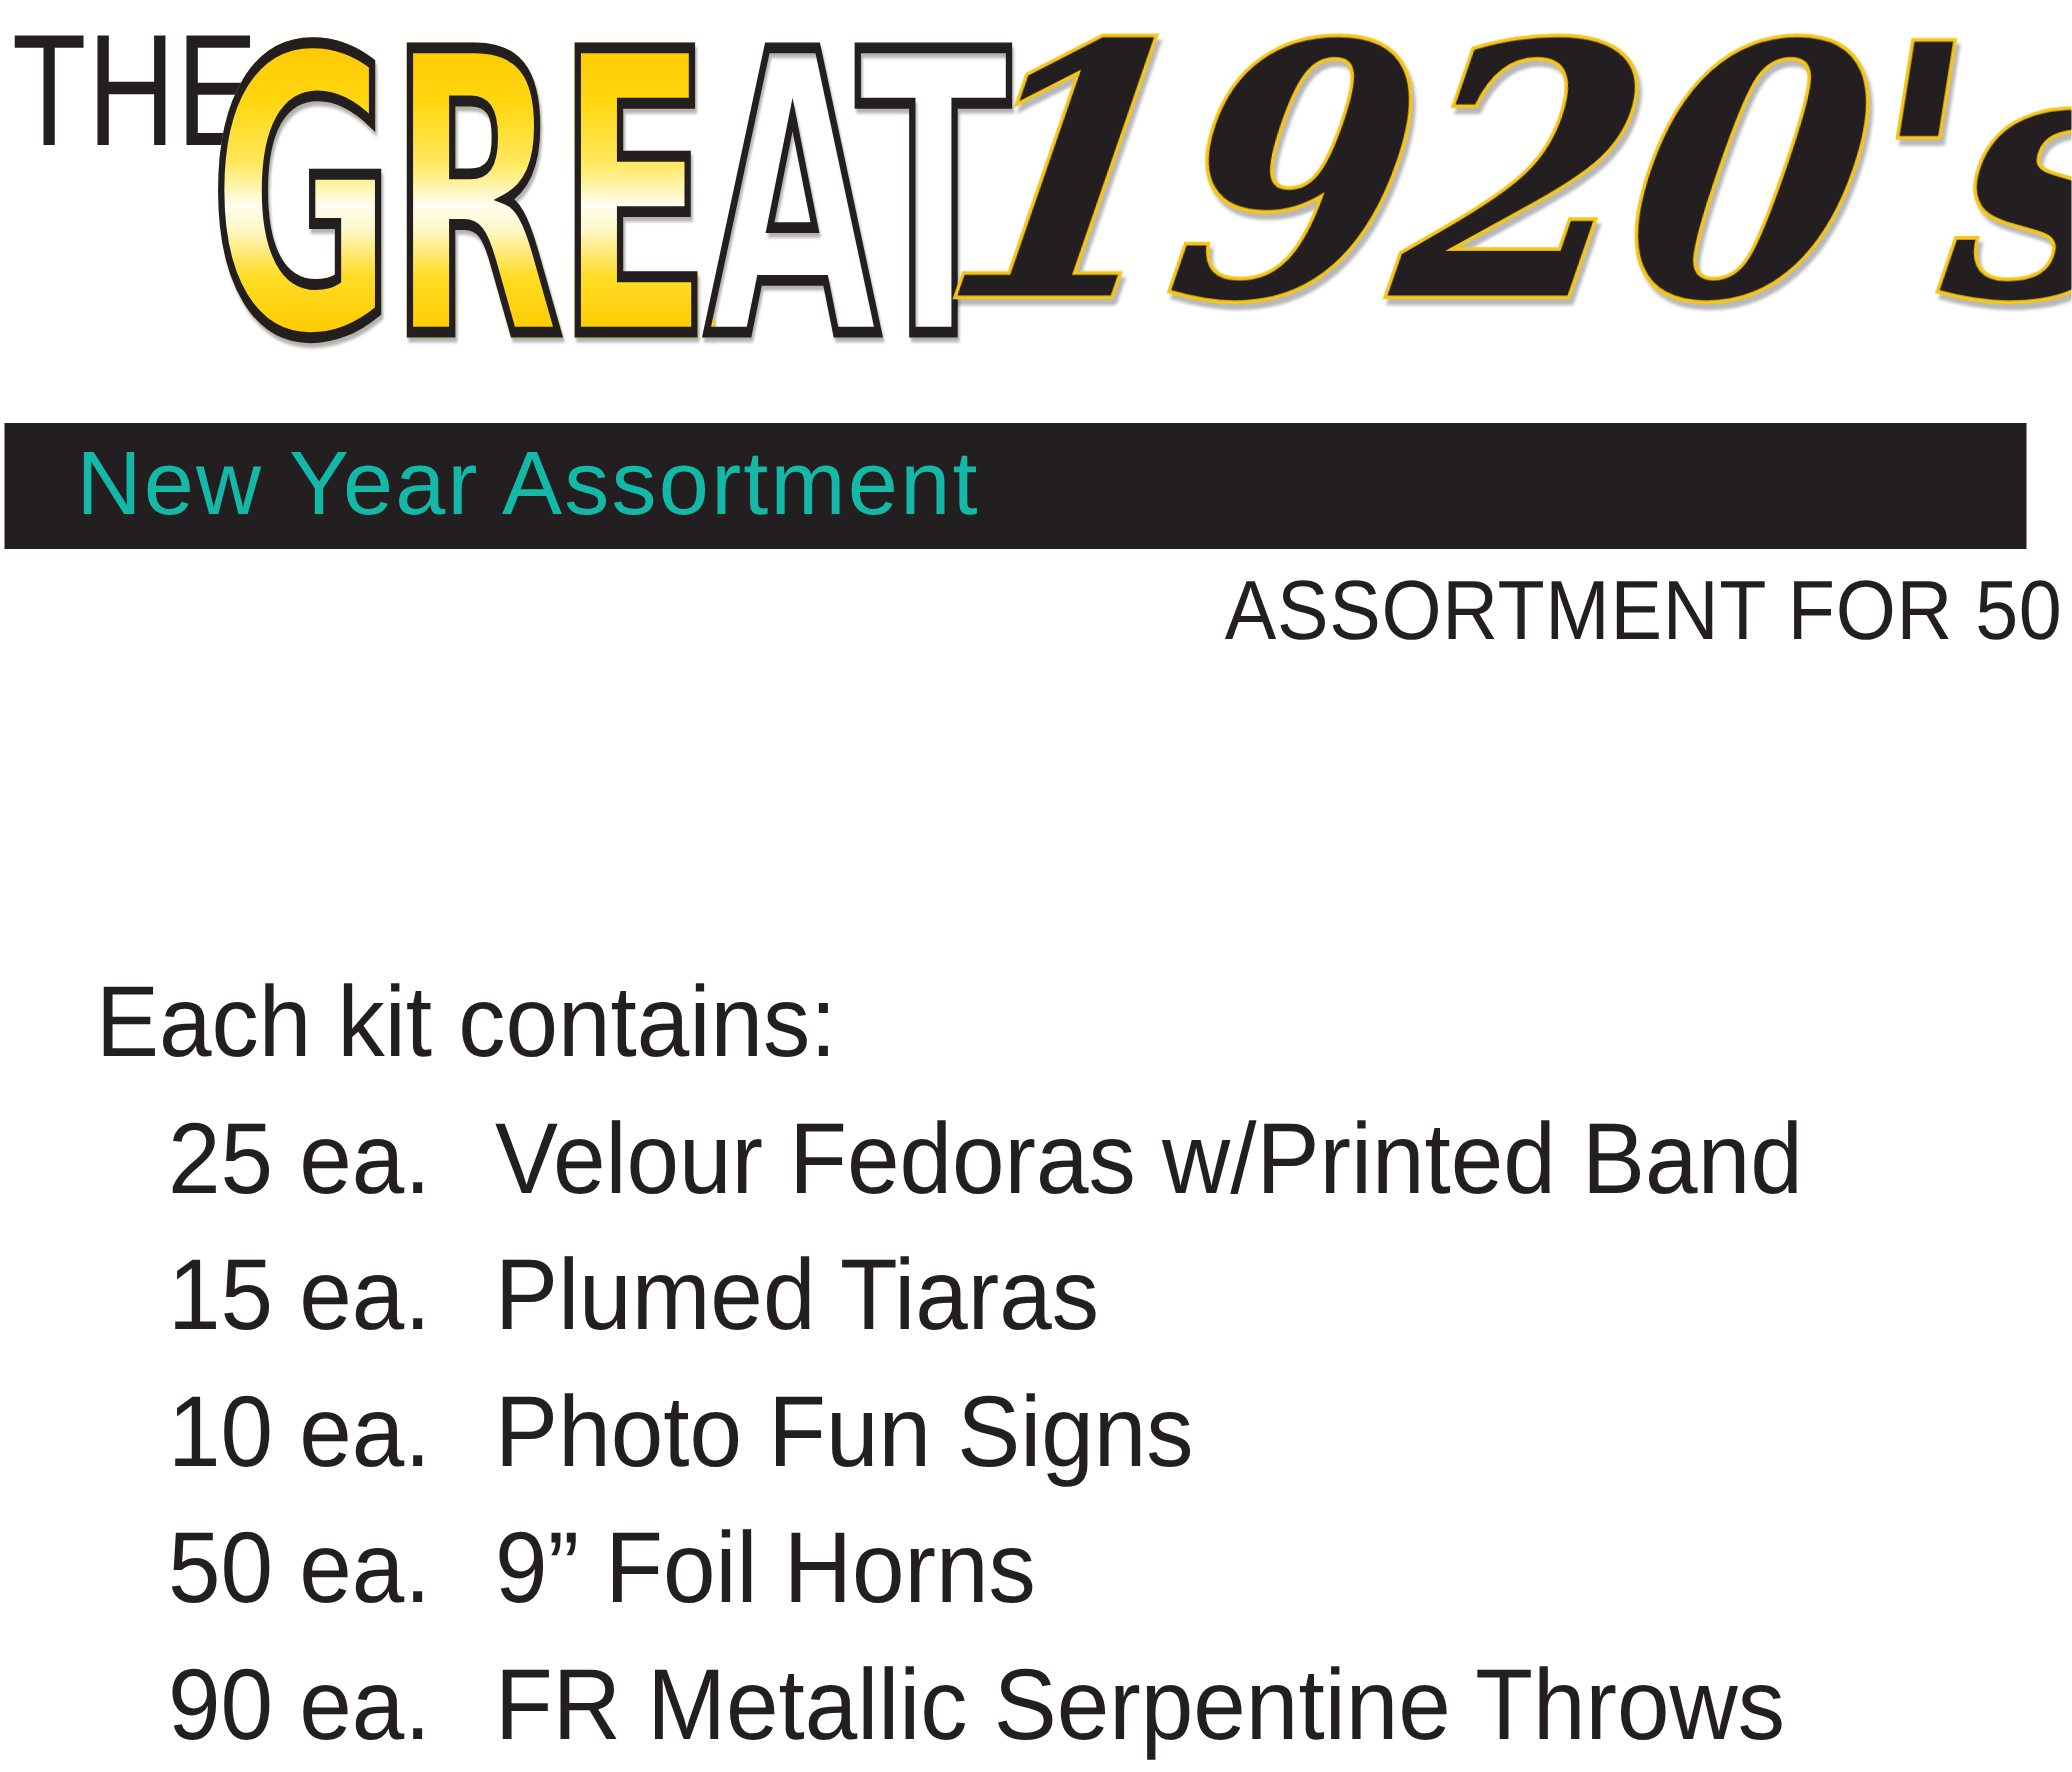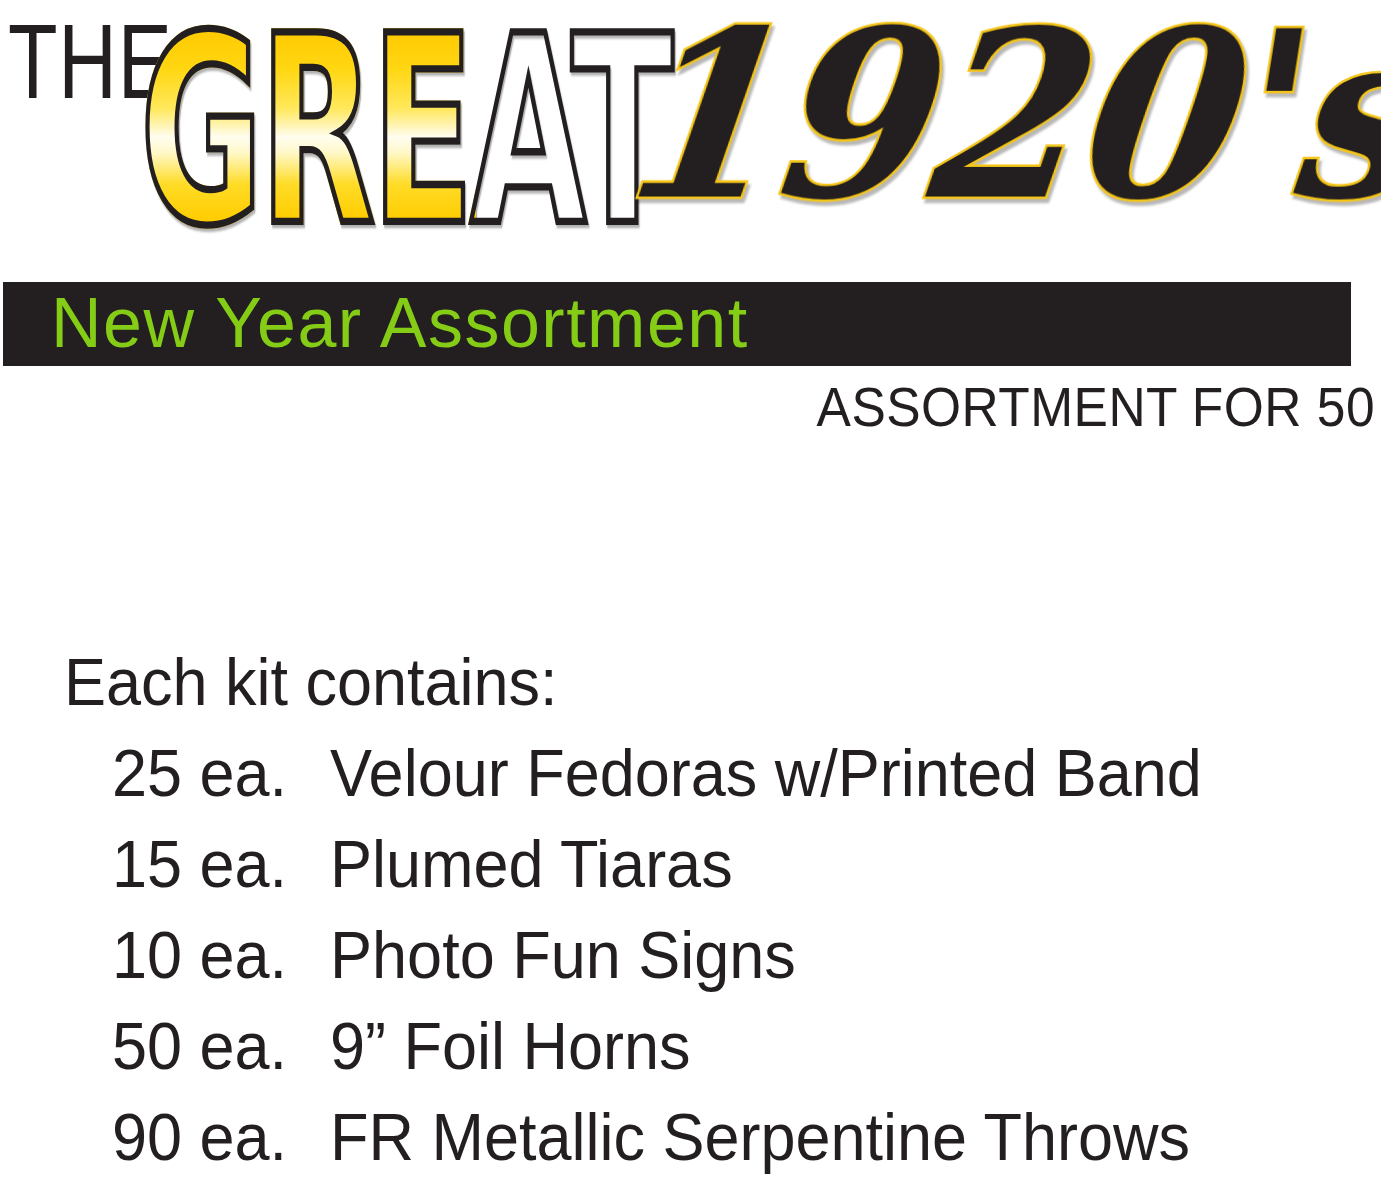--- a/index.html
+++ b/index.html
@@ -110,24 +110,24 @@
     top: 282px;
     width: 1348px;
     height: 84px;
     background: #231f20;
   }
   #banner-text {
     position: absolute;
     left: 48px;
     top: 50%;
     transform: translateY(-52%);
-    color: #84cc16;
+    color: #14b8a6;
     font-family: "Liberation Sans", sans-serif;
     font-weight: 300;
-    font-size: 70px;
+    font-size: 60px;
     line-height: 74px;
     letter-spacing: 1.5px;
     white-space: nowrap;
   }
 
   
   #assortment-for {
     position: absolute;
     right: 6px;
     top: 378px;

